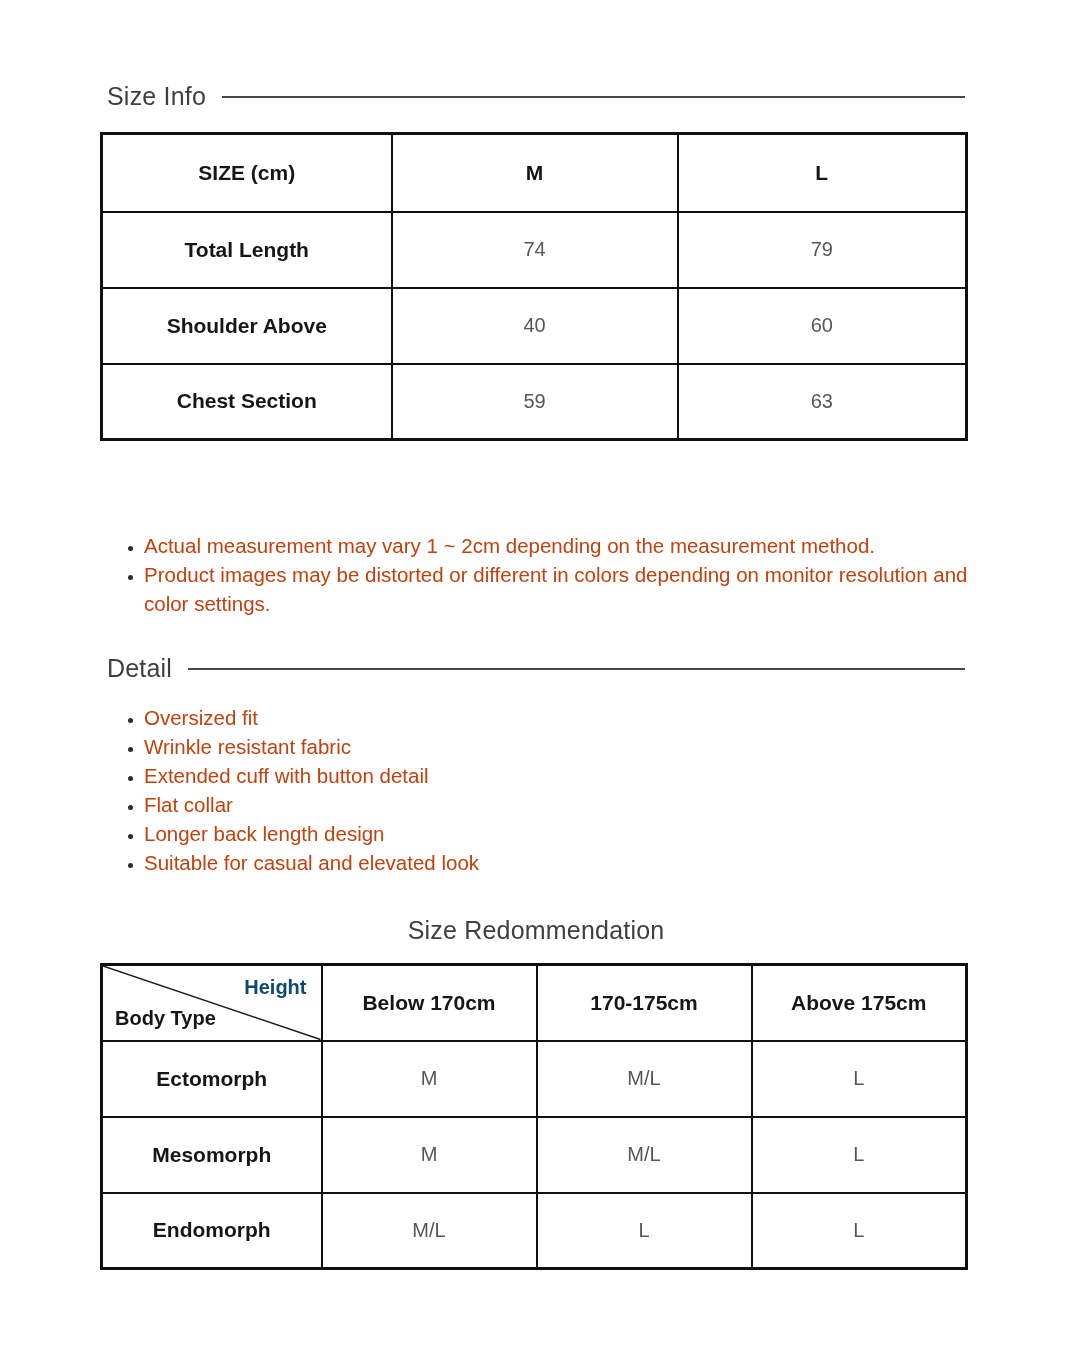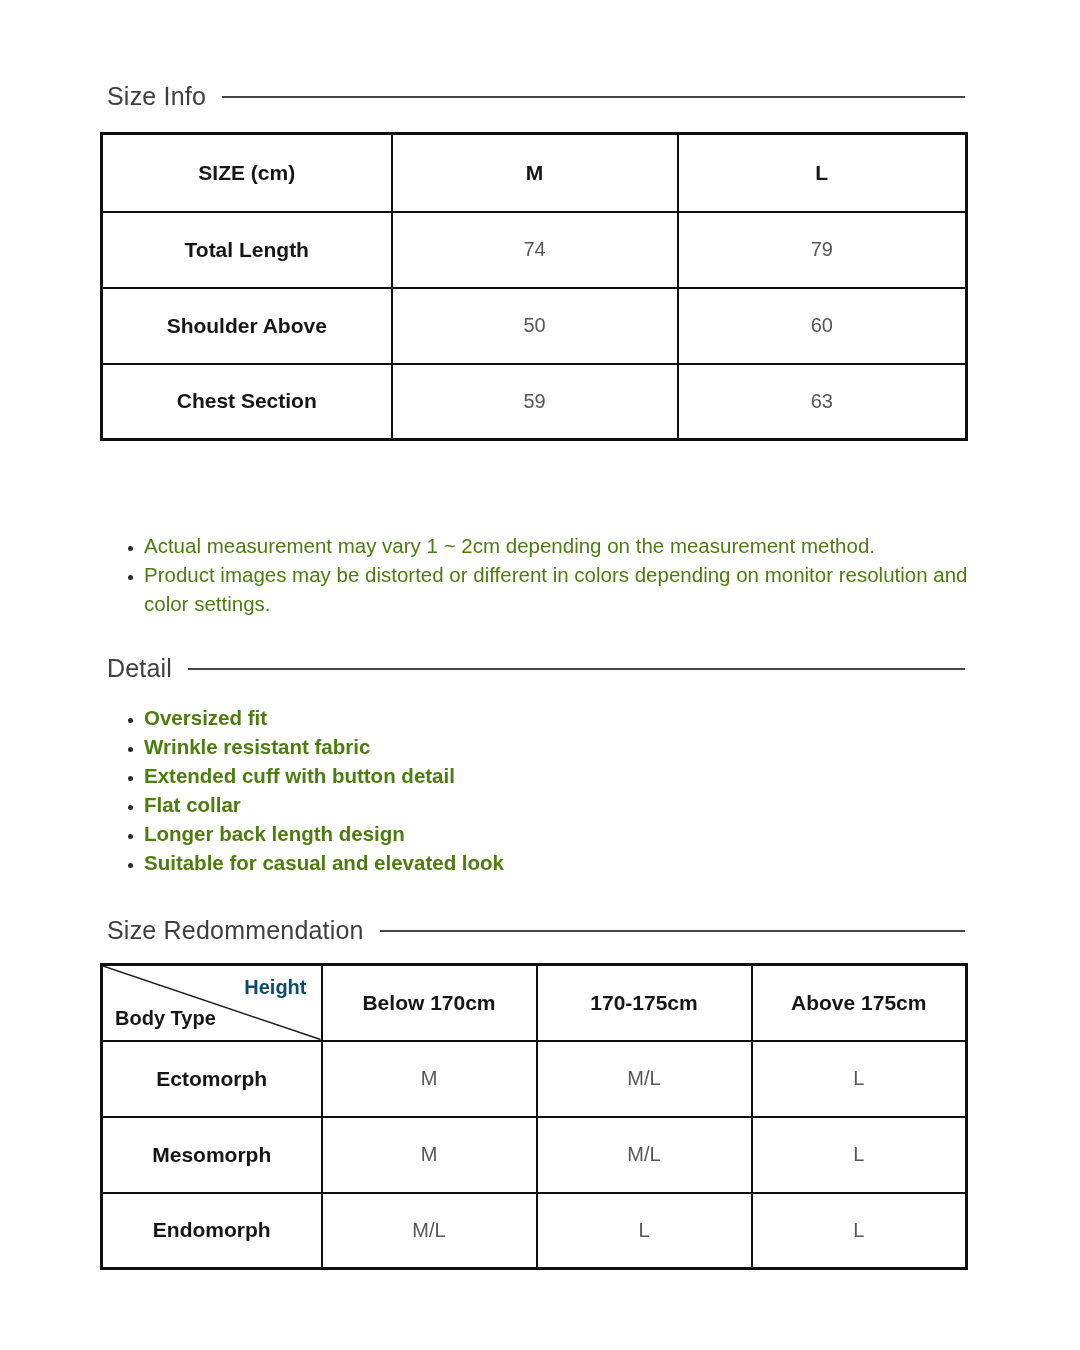--- a/index.html
+++ b/index.html
@@ -28,21 +28,21 @@
     white-space: nowrap;
     letter-spacing: 0.2px;
   }
   .sec-head .sec-rule {
     flex: 1;
     height: 0;
     border-top: 2px solid #474747;
   }
   #size-info-head { top: 82px; }
   #detail-head { top: 654px; }
-  #size-rec-head { top: 916px; }
+  #size-rec-head { top: 916px; flex-direction: column; }
 
   
   table {
     border-collapse: collapse;
     table-layout: fixed;
     position: absolute;
     background: #ffffff;
   }
   table, th, td { border: 2px solid #0f0f0f; }
   table { border-width: 3px; }
@@ -113,26 +113,26 @@
   ul.bullets {
     position: absolute;
     left: 107px;
     width: 862px;
     list-style: disc outside;
     padding-left: 37px;
   }
   ul.bullets li {
     font-size: 20.5px;
     line-height: 29px;
-    color: #4d7c0f;
+    color: #c2410c;
   }
   ul.bullets li::marker { color: #2b2b2b; font-size: 16px; }
 
   #size-notes { top: 531px; }
-  #detail-list { top: 703px; font-weight: bold; }
+  #detail-list { top: 703px; }
 </style>
 </head>
 <body>
 
 <div class="sec-head" id="size-info-head">
   <span class="sec-title">Size Info</span>
   <span class="sec-rule"></span>
 </div>
 
 <table id="size-table">
@@ -147,21 +147,21 @@
     <th class="th-bold">M</th>
     <th class="th-bold">L</th>
   </tr>
   <tr>
     <td class="th-bold">Total Length</td>
     <td class="cell-val">74</td>
     <td class="cell-val">79</td>
   </tr>
   <tr>
     <td class="th-bold">Shoulder Above</td>
-    <td class="cell-val">50</td>
+    <td class="cell-val">40</td>
     <td class="cell-val">60</td>
   </tr>
   <tr>
     <td class="th-bold">Chest Section</td>
     <td class="cell-val">59</td>
     <td class="cell-val">63</td>
   </tr>
 </tbody>
   </table>
 

